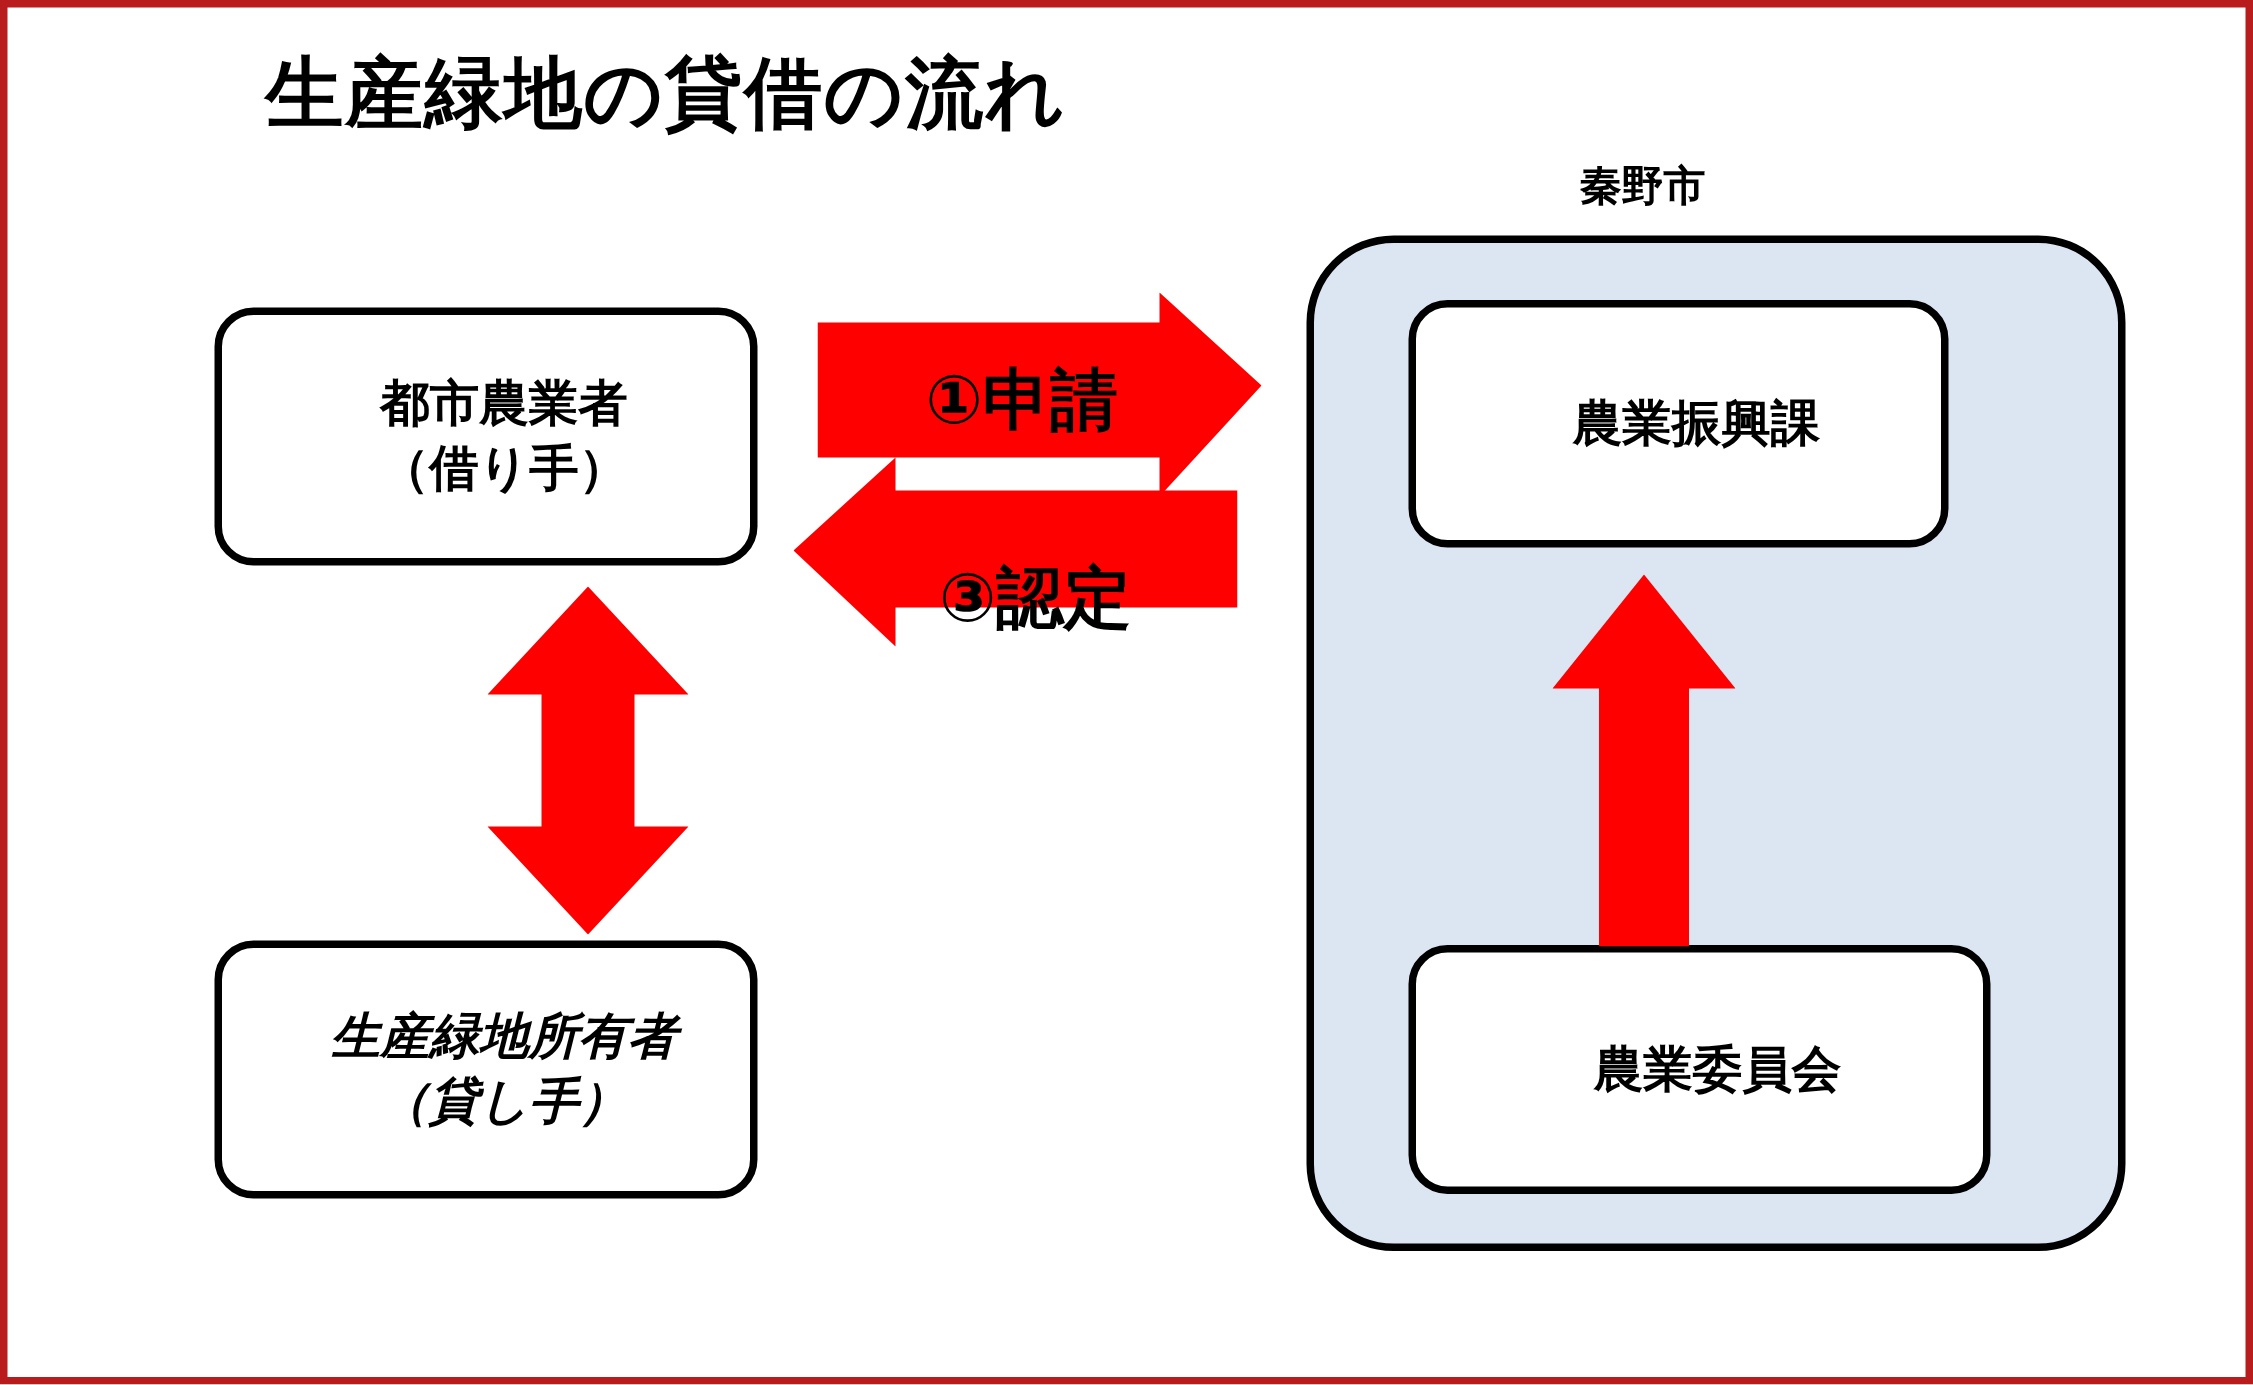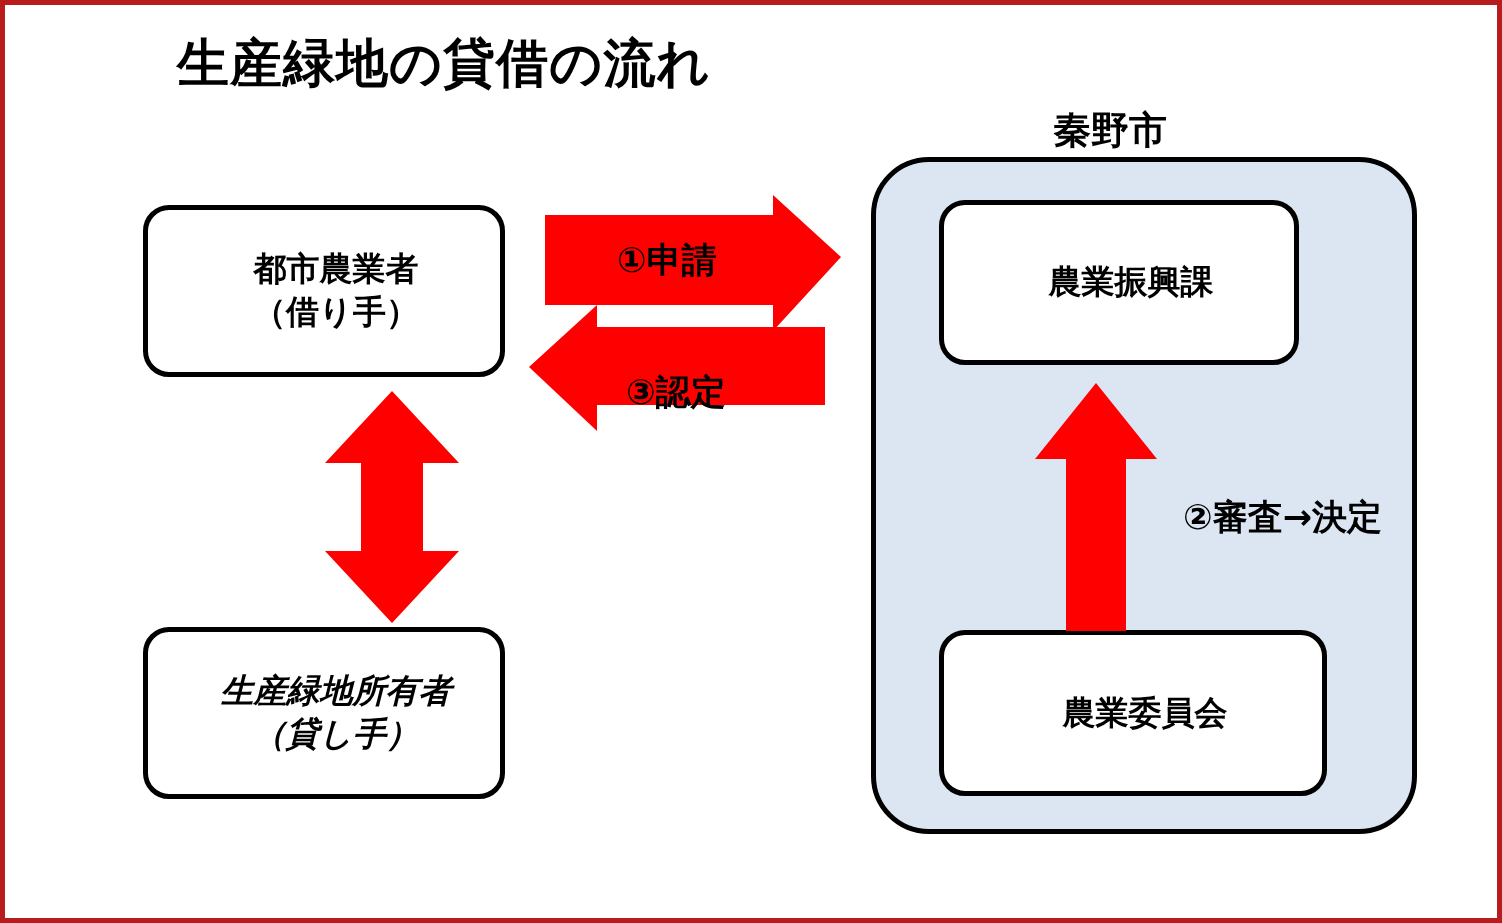--- a/index.html
+++ b/index.html
@@ -63,39 +63,39 @@
     width: 546px;
     height: 677px;
     box-sizing: border-box;
     background: #dce6f2;
     border: 5px solid #000000;
     border-radius: 58px;
   }
   #city-title {
     left: 1048px;
     top: 100px;
-    font-size: 38px;
+    font-size: 28px;
     font-weight: bold;
     color: #000000;
     white-space: nowrap;
   }
   #box-agri-promotion { left: 934px; top: 195px; width: 360px; height: 165px; }
   #box-agri-committee { left: 934px; top: 625px; width: 388px; height: 166px; }
 
   
   .arrow-svg { display: block; }
 
   #arrow-apply    { left: 540px; top: 190px;  width: 296px; height: 136px; }
   #arrow-approve  { left: 524px; top: 300px;  width: 296px; height: 126px; }
   #arrow-contract { left: 320px; top: 386px;  width: 134px; height: 232px; }
   #arrow-review   { left: 1030px; top: 378px; width: 122px; height: 248px; }
 
   
   .arrow-caption {
-    font-size: 35px;
+    font-size: 45px;
     font-weight: bold;
     color: #000000;
     white-space: nowrap;
   }
   #caption-apply    { left: 612px;  top: 232px; }
   #caption-approve  { left: 621px;  top: 364px; }
   #caption-contract { left: 138px;  top: 481px; }
   #caption-review   { left: 1178px; top: 489px; }
 </style>
 </head>
@@ -146,18 +146,17 @@
   </div>
 
   <div class="abs" id="arrow-review">
     <svg class="arrow-svg" width="122" height="248" viewBox="0 0 122 248">
       <polygon points="61,0 122,76 91,76 91,248 31,248 31,76 0,76" fill="#FF0000"></polygon>
     </svg>
   </div>
 
   <div class="abs arrow-caption" id="caption-apply">①申請</div>
 
-  <div class="abs arrow-caption" id="caption-review">②審査→決定</div>
 
   <div class="abs arrow-caption" id="caption-approve">③認定</div>
 
 
 </div>
 
 </body></html>

